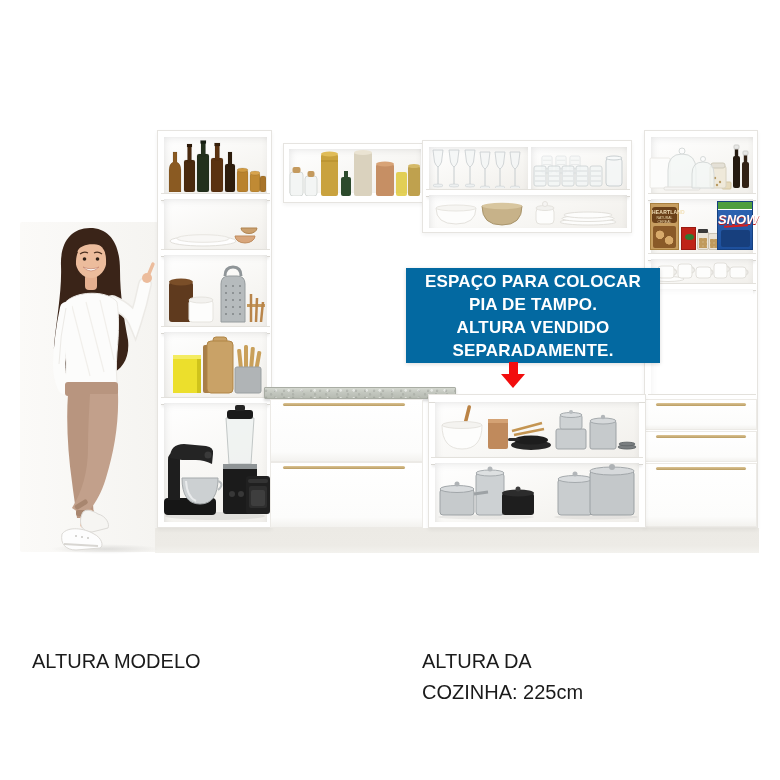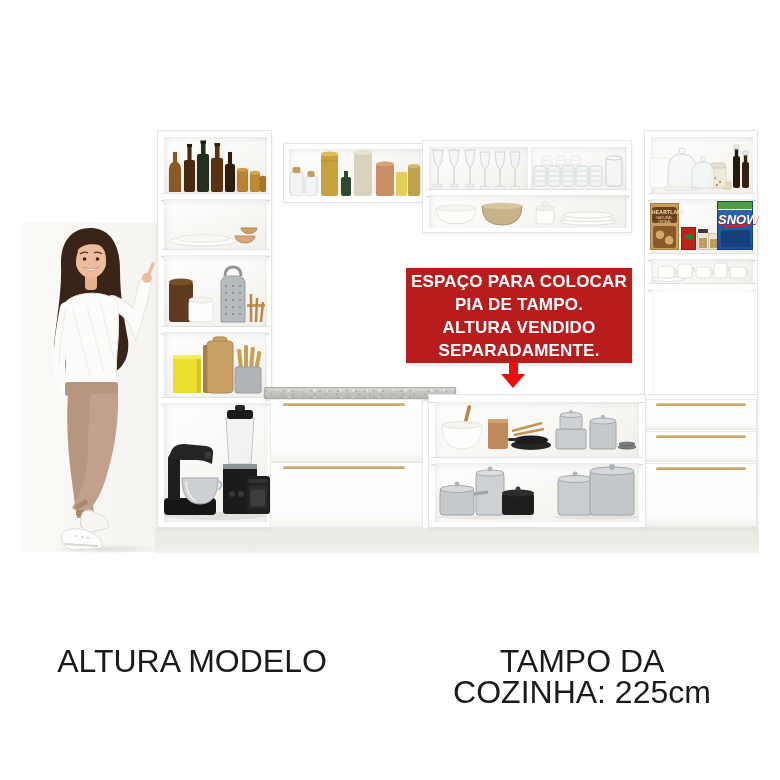--- a/index.html
+++ b/index.html
@@ -25,21 +25,21 @@
         linear-gradient(180deg,#d4d7cf 0%,#c3c7bf 45%,#b7bbb2 100%);
         background-size:9px 7px,11px 9px,13px 8px,100% 100%;
         border:1px solid #a9ada4;border-radius:1px;box-sizing:border-box;box-shadow:0 2px 3px rgba(0,0,0,.15);}
   
   .banner{position:absolute;text-align:center;display:flex;flex-direction:column;justify-content:center;
           box-shadow:0 1px 4px rgba(0,0,0,.15);}
   .banner div{font-weight:700;font-size:17px;line-height:23px;letter-spacing:.2px;}
   .arrow-stem{position:absolute;}
   .arrow-head{position:absolute;width:0;height:0;}
   
-  .caption{position:absolute;width:320px;text-align:center;font-size:32px;line-height:31px;font-weight:400;}
+  .caption{position:absolute;width:320px;text-align:left;font-size:20px;line-height:31px;font-weight:400;}
   
   .pbrand{position:absolute;width:100%;text-align:center;color:#f2e0b8;font-size:5px;font-weight:700;letter-spacing:.2px;}
   .psub{position:absolute;width:100%;text-align:center;color:#e8d5a8;font-size:3.5px;}
   .snowtxt{position:absolute;width:100%;text-align:center;color:#ffffff;font-size:13px;font-weight:700;font-style:italic;
            text-shadow:0 1px 0 #c01818;}
 </style>
 </head>
 <body>
 
 <div class="stage">
@@ -383,21 +383,21 @@
       <circle cx="82" cy="26" r="2.5" fill="#3c3c3c"></circle>
     <rect x="122" y="16" width="34" height="36" rx="3" fill="#c9cdcf" stroke="#9fa4a7"></rect>
     <ellipse cx="139" cy="16" rx="17" ry="3.5" fill="#d9dcde" stroke="#a5aaad"></ellipse>
       <circle cx="139" cy="11" r="2.5" fill="#b2b6b9"></circle>
     <rect x="154" y="8" width="44" height="44" rx="3" fill="#c4c8ca" stroke="#9aa0a3"></rect>
     <ellipse cx="176" cy="8" rx="22" ry="4" fill="#d6d9db" stroke="#a2a7aa"></ellipse>
       <circle cx="176" cy="4" r="3" fill="#aeb2b5"></circle>
   </svg>
   <div class="abs" style="left:556px;top:531px;width:0;height:0;"></div>
 
-  <div class="banner" style="left:406px;top:268px;width:226px;height:95px;background:#b91c1c;color:#ffffff;">
+  <div class="banner" style="left:406px;top:268px;width:254px;height:95px;background:#0369a1;color:#ffffff;">
     <div>ESPAÇO PARA COLOCAR</div>
     <div>PIA DE TAMPO.</div>
     <div>ALTURA VENDIDO</div>
     <div>SEPARADAMENTE.</div>
   </div>
   <div class="arrow-stem" style="left:509px;top:362px;width:9px;height:13px;background:#f20d0d;"></div>
   <div class="arrow-head" style="left:501px;top:374px;border-left:12px solid transparent;border-right:12px solid transparent;border-top:14px solid #f20d0d;"></div>
 
   <svg class="abs" style="left:24px;top:226px;" width="136" height="330" viewBox="0 0 136 330">
 
@@ -439,17 +439,17 @@
     <path d="M40,318 L74,320" stroke="#d8d6d2" stroke-width="2" fill="none"></path>
     <circle cx="52" cy="310" r="1" fill="#c9c7c3"></circle>
       <circle cx="58" cy="311" r="1" fill="#c9c7c3"></circle>
       <circle cx="64" cy="312" r="1" fill="#c9c7c3"></circle>
   </svg>
 
   <div class="caption" style="left:32px;top:646px;color:#1b1b1b;">
     <div>ALTURA MODELO</div>
   </div>
   <div class="caption" style="left:422px;top:646px;color:#1b1b1b;">
-    <div>TAMPO DA</div>
+    <div>ALTURA DA</div>
     <div>COZINHA: 225cm</div>
   </div>
 
 </div>
 
 </body></html>

